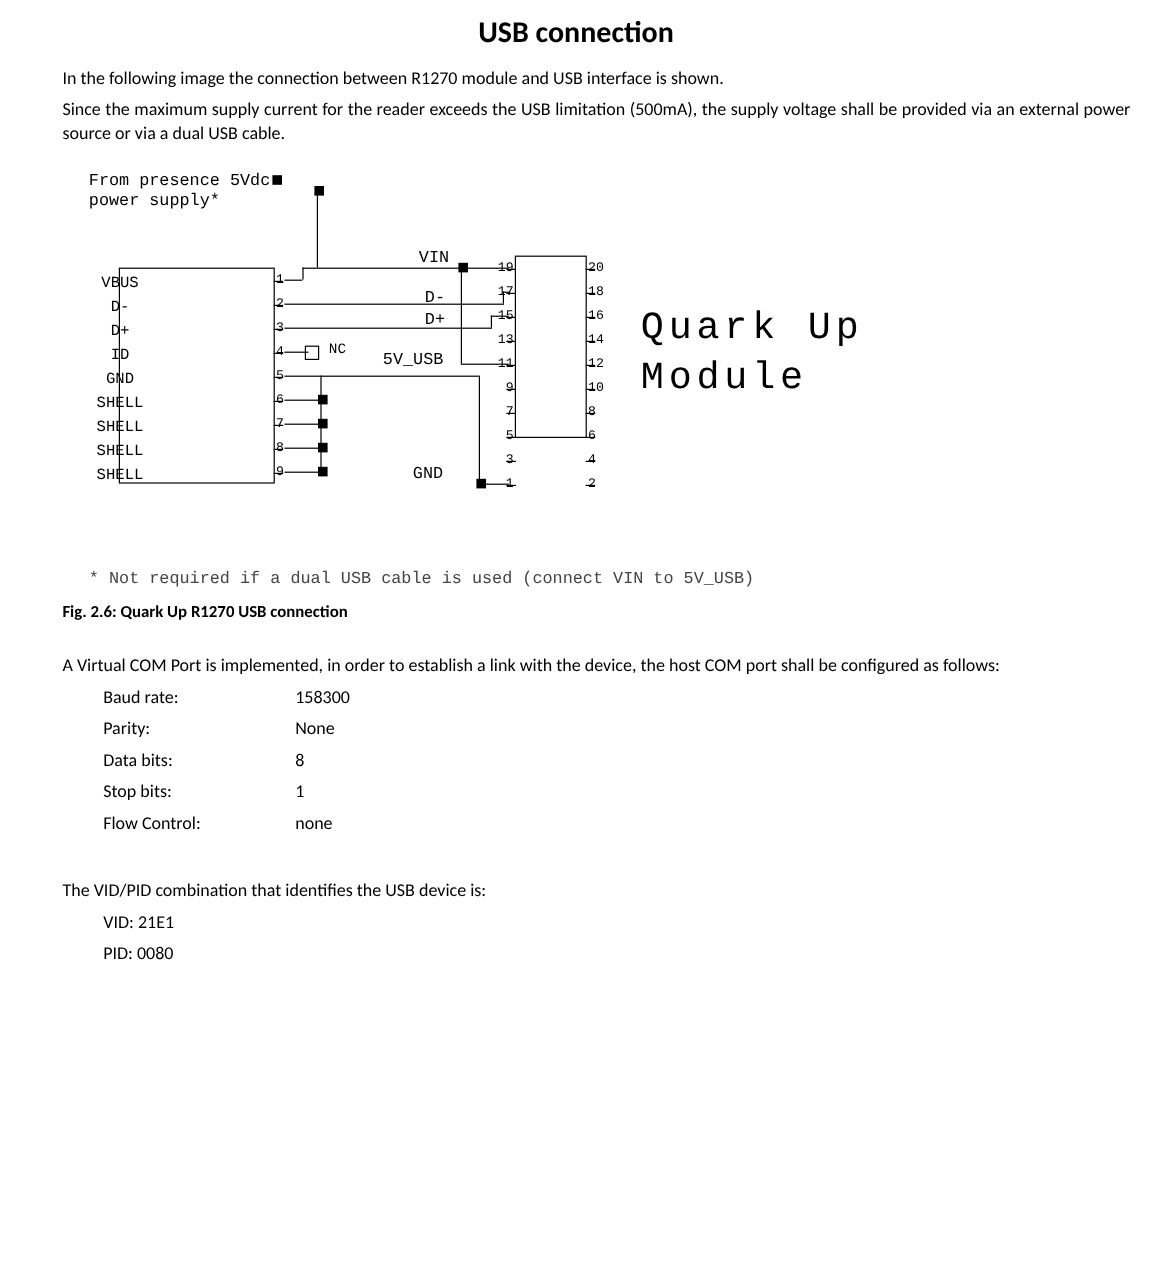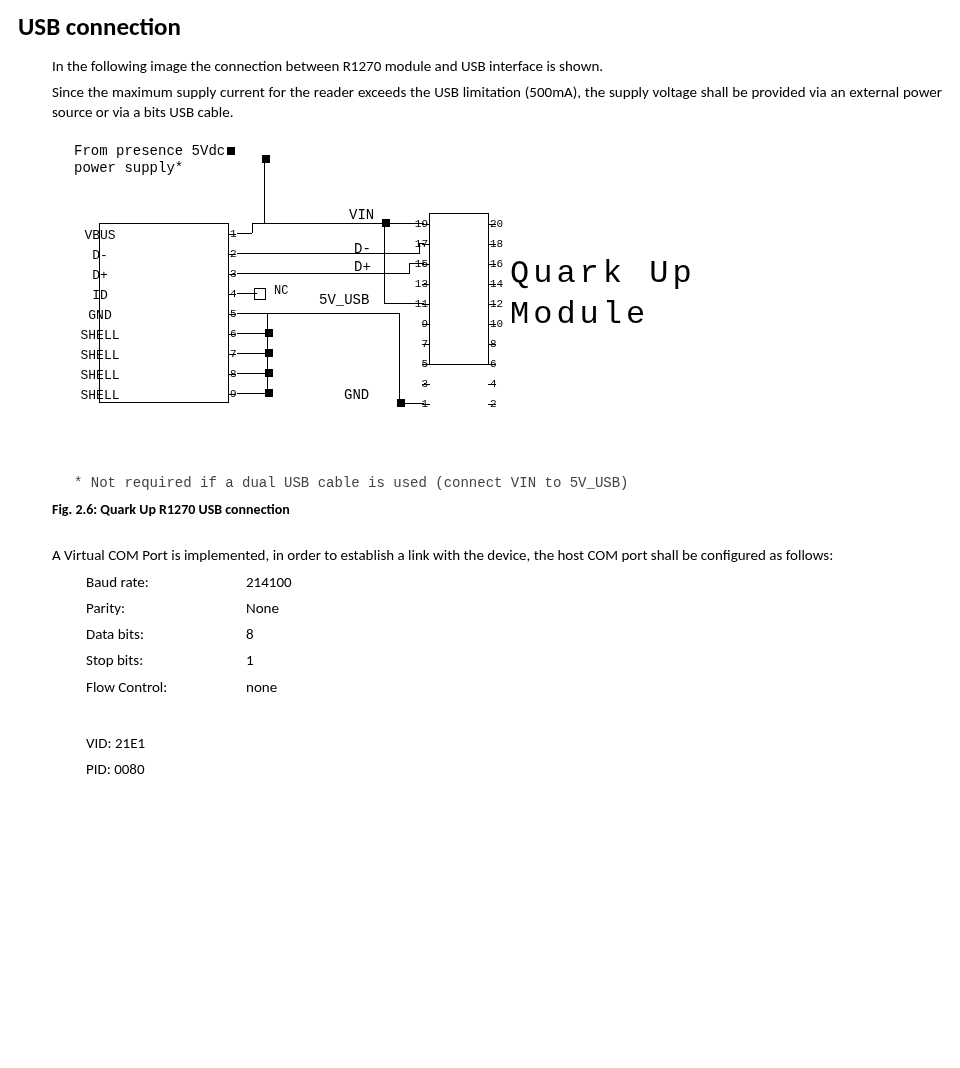--- a/index.html
+++ b/index.html
@@ -1,17 +1,17 @@
 <!DOCTYPE html>
 <html><head>
 <meta charset="utf-8">
 <style>
   html,body{margin:0;padding:0;background:#fff;color:#000;}
   body{font-family:Calibri,"Segoe UI",Arial,sans-serif;font-size:15px;line-height:1.35;width:960px;padding:10px 18px 30px 18px;box-sizing:border-box;}
-  h1{font-size:25px;font-weight:700;margin:0 0 12px 0;font-family:Calibri,"Segoe UI",Arial,sans-serif;}
+  h1{font-size:25px;font-weight:700;margin:0 0 12px 0;font-family:Calibri,"Segoe UI",Arial,sans-serif;text-align:center;}
   .indent{margin-left:34px;}
   p{margin:6px 0;}
   .justify{text-align:justify;}
   .fig-caption{font-weight:700;font-size:14px;margin-top:6px;margin-bottom:26px;}
   .spec-row{display:flex;margin:6px 0 6px 34px;}
   .spec-label{width:160px;}
   .spec-value{}
   .id-row{margin:6px 0 6px 34px;}
   .big-gap{height:24px;}
 
@@ -25,31 +25,31 @@
   .usb-conn{position:absolute;left:35px;top:80px;width:130px;height:180px;border:1.5px solid #000;box-sizing:border-box;}
   .usb-label{position:absolute;left:-30px;font-size:13px;text-align:center;width:60px;font-family:Liberation Mono, monospace;}
   .usb-pin{position:absolute;right:-14px;font-size:11px;width:12px;text-align:left;}
   .usb-tick{position:absolute;right:-8px;width:8px;height:1px;background:#000;}
   .mod-conn{position:absolute;left:365px;top:70px;width:60px;height:152px;border:1.5px solid #000;box-sizing:border-box;}
   .mod-label-l{position:absolute;left:-20px;font-size:11px;width:18px;text-align:right;}
   .mod-label-r{position:absolute;right:-20px;font-size:11px;width:18px;text-align:left;}
   .mod-tick-l{position:absolute;left:-8px;width:8px;height:1px;background:#000;}
   .mod-tick-r{position:absolute;right:-8px;width:8px;height:1px;background:#000;}
   .net-label{position:absolute;font-size:14px;}
-  .big-title{position:absolute;left:446px;top:110px;font-size:32px;font-family:"Courier New",monospace;letter-spacing:4px;line-height:1.3;}
+  .big-title{position:absolute;left:470px;top:110px;font-size:32px;font-family:"Courier New",monospace;letter-spacing:4px;line-height:1.3;}
   .footnote{position:absolute;left:10px;bottom:0;font-size:14px;color:#444;}
 </style>
 </head>
 <body>
 
 <h1>USB connection</h1>
 
 <div class="indent">
   <p class="justify">In the following image the connection between R1270 module and USB interface is shown.</p>
-  <p class="justify">Since the maximum supply current for the reader exceeds the USB limitation (500mA), the supply voltage shall be provided via an external power source or via a bits USB cable.</p>
+  <p class="justify">Since the maximum supply current for the reader exceeds the USB limitation (500mA), the supply voltage shall be provided via an external power source or via a dual USB cable.</p>
 </div>
 
 <div class="indent">
 <div class="diagram">
   <div class="note-top">
     <span>From presence 5Vdc</span><span class="dot"></span><br>
     <span>power supply*</span>
   </div>
 
   <div class="line vline" style="left:200px;top:16px;height:64px;"></div>
@@ -180,36 +180,37 @@
 </div>
 </div>
 
 <div class="indent">
   <p class="fig-caption">Fig. 2.6: Quark Up R1270 USB connection</p>
 
   <p class="justify">A Virtual COM Port is implemented, in order to establish a link with the device, the host COM port shall be configured as follows:</p>
 
   <div class="spec-row">
     <div class="spec-label">Baud rate:</div>
-      <div class="spec-value">214100</div>
+      <div class="spec-value">158300</div>
   </div>
   <div class="spec-row">
     <div class="spec-label">Parity:</div>
       <div class="spec-value">None</div>
   </div>
   <div class="spec-row">
     <div class="spec-label">Data bits:</div>
       <div class="spec-value">8</div>
   </div>
   <div class="spec-row">
     <div class="spec-label">Stop bits:</div>
       <div class="spec-value">1</div>
   </div>
   <div class="spec-row">
     <div class="spec-label">Flow Control:</div>
       <div class="spec-value">none</div>
   </div>
 
   <div class="big-gap"></div>
 
+  <p>The VID/PID combination that identifies the USB device is:</p>
   <div class="id-row">VID: 21E1</div>
   <div class="id-row">PID: 0080</div>
 </div>
 
 </body></html>

